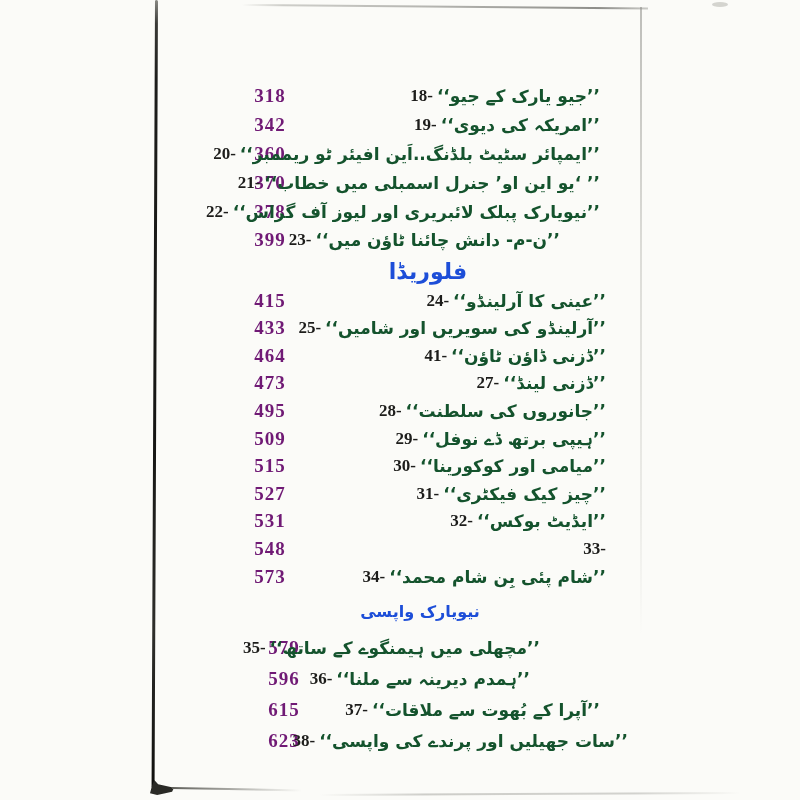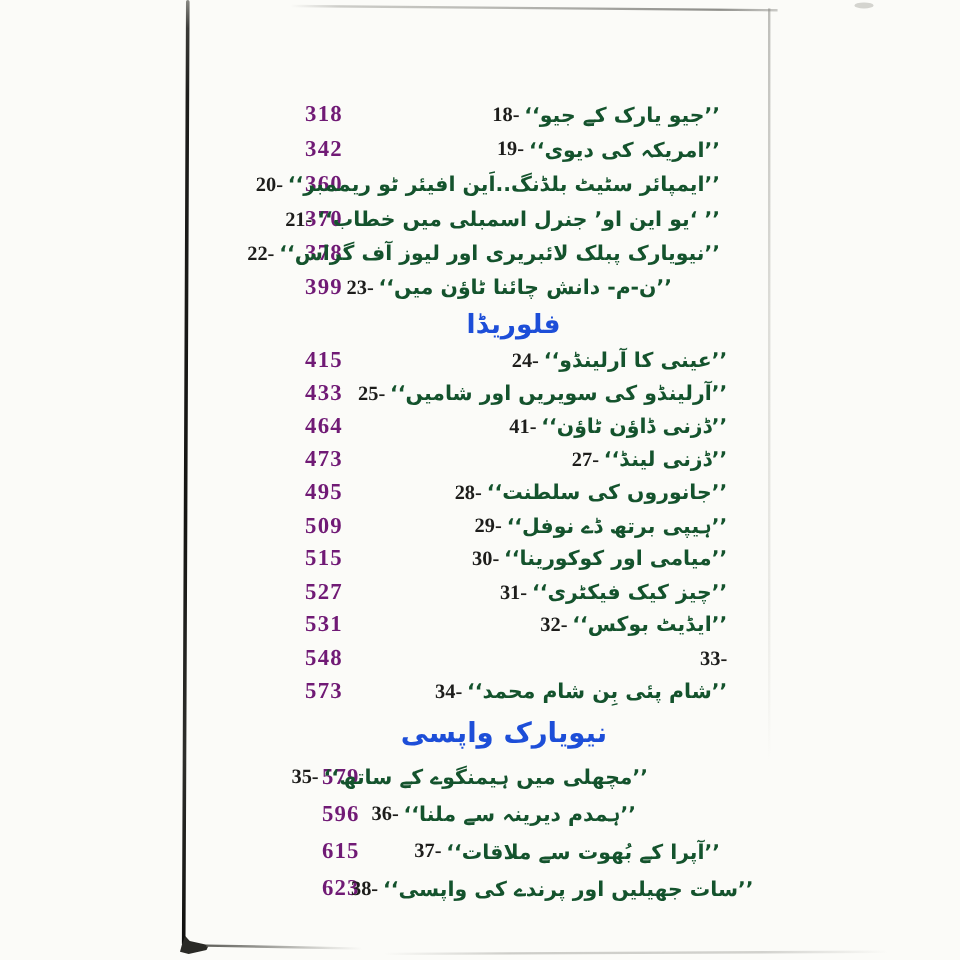--- a/index.html
+++ b/index.html
@@ -72,21 +72,21 @@
   .entry-title{
     font-size:17px;font-weight:bold;color:#14532d;
     font-family:"DejaVu Sans",sans-serif;
   }
   .heading-row{position:relative;height:32px;}
   .heading-row.h2{height:42px;}
   .heading{
     position:absolute;top:50%;right:372px;transform:translate(50%,-50%);
     font-size:22px;font-weight:bold;color:#1d4ed8;white-space:nowrap;
   }
-  .h2 .heading{right:380px;font-size:23px;}
+  .h2 .heading{right:380px;font-size:16px;}
 </style>
 </head>
 <body>
 
 <div class="page">
   <div class="left-edge-line"></div>
   <div class="top-edge-line"></div>
   <div class="top-right-speck"></div>
   <div class="right-edge-line"></div>
   <div class="corner-mark"></div>

